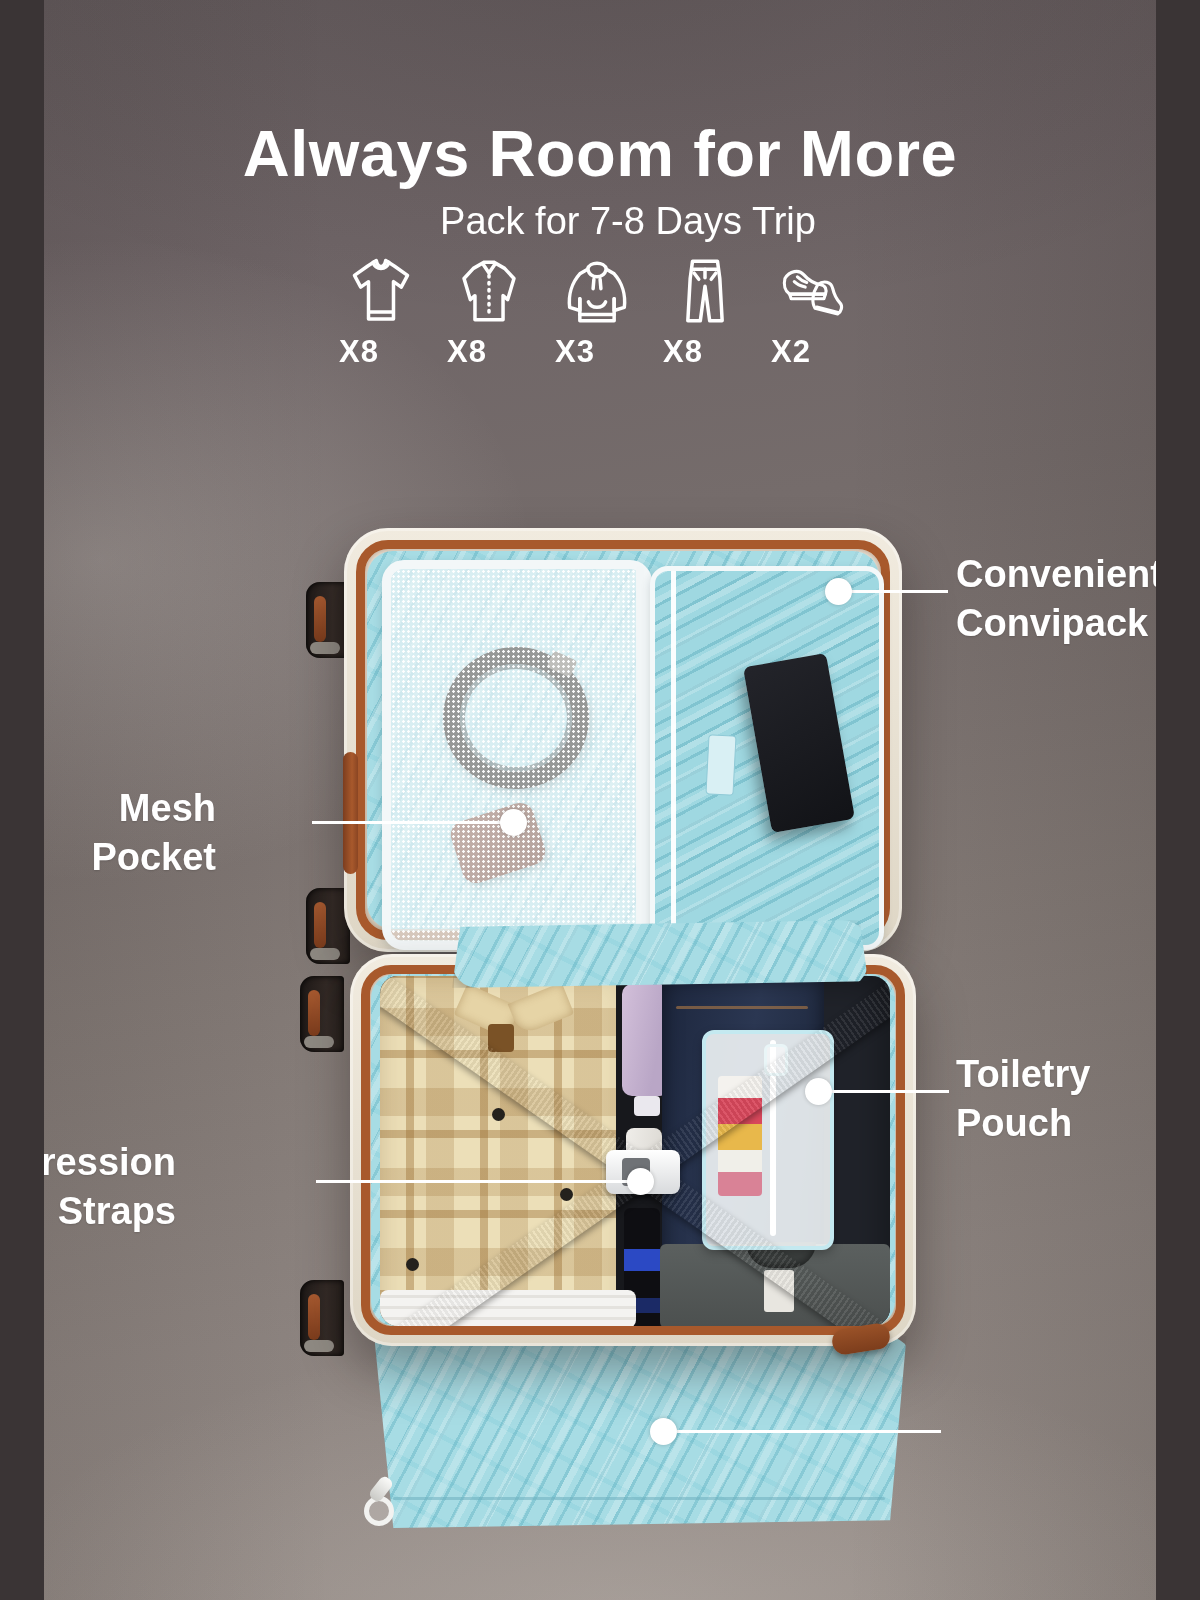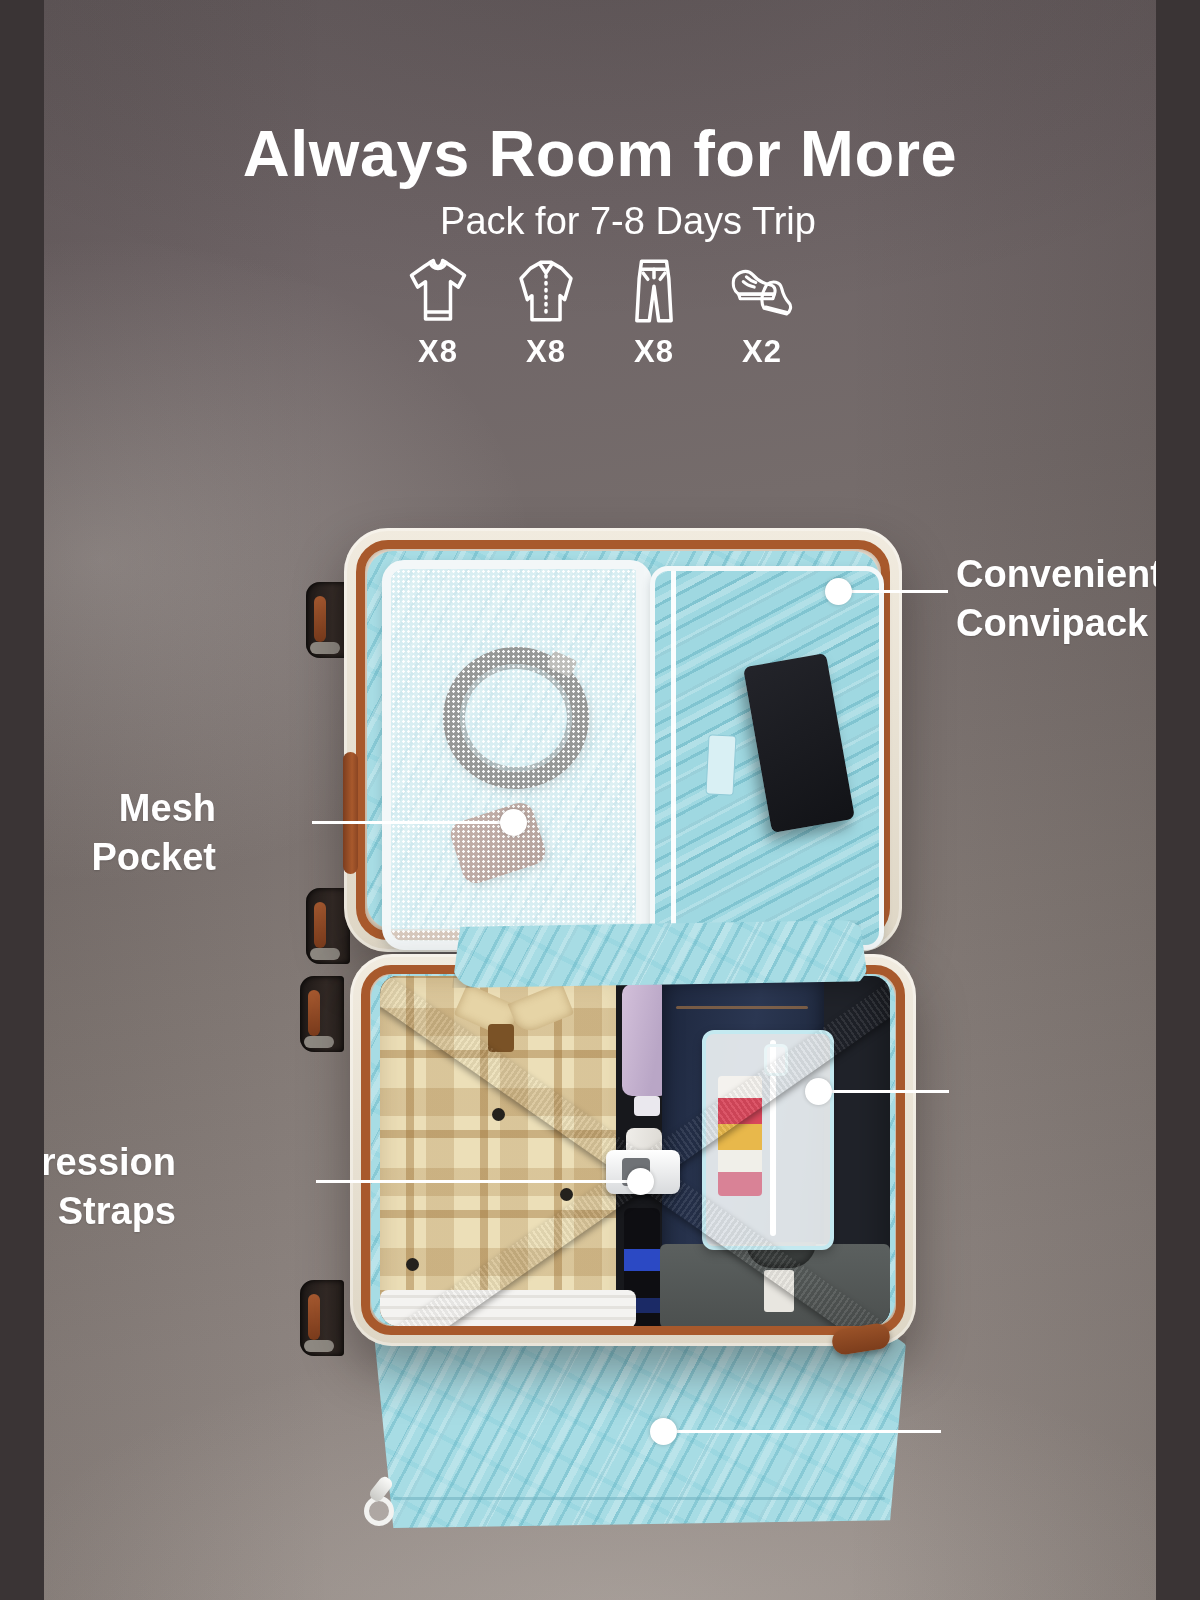--- a/index.html
+++ b/index.html
@@ -14,21 +14,21 @@
   .bg-glow-bottom{background:radial-gradient(900px 420px at 52% 102%,rgba(212,205,198,0.32),rgba(212,205,198,0) 72%);}
   .bg-vignette{background:linear-gradient(90deg,rgba(20,14,12,0.10),rgba(0,0,0,0) 26%,rgba(0,0,0,0) 72%,rgba(20,14,12,0.12)),
                radial-gradient(1400px 700px at 50% -6%,rgba(20,14,14,0.16),rgba(0,0,0,0) 60%);}
 
   
   .title{position:absolute;top:116px;left:0;width:100%;text-align:center;
          font-size:65px;font-weight:700;letter-spacing:.5px;}
   .subtitle{position:absolute;top:200px;left:0;width:100%;text-align:center;
          font-size:38px;font-weight:500;padding-left:28px;}
   .pack-row{position:absolute;top:252px;left:0;width:100%;display:flex;justify-content:center;gap:18px;}
-  .pack-item{display:flex;flex-direction:column;align-items:center;width:90px;}
+  .pack-item{display:flex;flex-direction:column;width:90px;}
   .pack-item svg{width:84px;height:78px;display:block;}
   .pack-count{margin-top:4px;font-size:31px;font-weight:600;letter-spacing:1px;}
 
   
   .abs{position:absolute;}
   .shell{background:linear-gradient(180deg,#f1ebdf,#ded6c5);
          box-shadow:0 24px 50px rgba(32,25,23,0.40), inset 0 0 0 3px rgba(255,255,255,0.35);}
   .trim{border:9px solid #a8592c;border-radius:32px;box-shadow:inset 0 0 8px rgba(90,40,12,.45);}
   .lining{background-color:#a7dce4;border-radius:26px;
     background-image:
@@ -178,20 +178,32 @@
     <div class="pack-item">
       <svg viewBox="0 0 100 100" fill="none" stroke="#fff" stroke-width="4.5" stroke-linejoin="round" stroke-linecap="round">
         <path d="M30 21 L44 13 L56 13 L70 21 L82 34 L74 61 L68 56 L68 87 L32 87 L32 56 L26 61 L18 34 Z"></path>
         <path d="M42 15 L50 27 L58 15"></path>
         <path d="M50 30 L50 84" stroke-dasharray="2 7"></path>
       </svg>
       <div class="pack-count">X8</div>
     </div>
     <div class="pack-item">
       <svg viewBox="0 0 100 100" fill="none" stroke="#fff" stroke-width="4.5" stroke-linejoin="round" stroke-linecap="round">
+        <path d="M38 22 C40 12 60 12 62 22 L72 28 C82 39 87 55 85 71 L72 75 L72 60"></path>
+        <path d="M38 22 L28 28 C18 39 13 55 15 71 L28 75 L28 60"></path>
+        <path d="M28 60 L28 88 L72 88 L72 60"></path>
+        <path d="M38 22 C42 35 58 35 62 22"></path>
+        <path d="M46 35 L45 47 M54 35 L55 47"></path>
+        <path d="M39 64 C43 73 57 73 61 64"></path>
+        <path d="M28 80 L72 80"></path>
+      </svg>
+      <div class="pack-count">X3</div>
+    </div>
+    <div class="pack-item">
+      <svg viewBox="0 0 100 100" fill="none" stroke="#fff" stroke-width="4.5" stroke-linejoin="round" stroke-linecap="round">
         <path d="M34 12 L66 12 L69 34 L72 88 L56 88 L50 44 L44 88 L28 88 L31 34 Z"></path>
         <path d="M34 22 L66 22"></path>
         <path d="M50 22 L50 33"></path>
         <path d="M36 27 L42 35 M64 27 L58 35"></path>
       </svg>
       <div class="pack-count">X8</div>
     </div>
     <div class="pack-item">
       <svg viewBox="0 0 100 100" fill="none" stroke="#fff" stroke-width="4" stroke-linejoin="round" stroke-linecap="round">
         <path d="M14 34 C20 24 32 22 38 29 C44 36 50 40 60 42 C66 43 68 48 66 54 L20 54 C14 50 12 42 14 34 Z"></path>
@@ -288,14 +300,16 @@
 
   <div class="lead" style="left:633px;top:1430px;width:264px;"></div>
   <div class="dot" style="left:606px;top:1418px;"></div>
 
   <div class="callout" style="left:912px;top:550px;">Convenient
 Convipack</div>
   <div class="callout right" style="right:940px;top:784px;">Mesh
 Pocket</div>
   <div class="callout right" style="right:980px;top:1138px;">Compression
 Straps</div>
+  <div class="callout" style="left:912px;top:1050px;">Toiletry
+Pouch</div>
 
 </div>
 
 </body></html>

